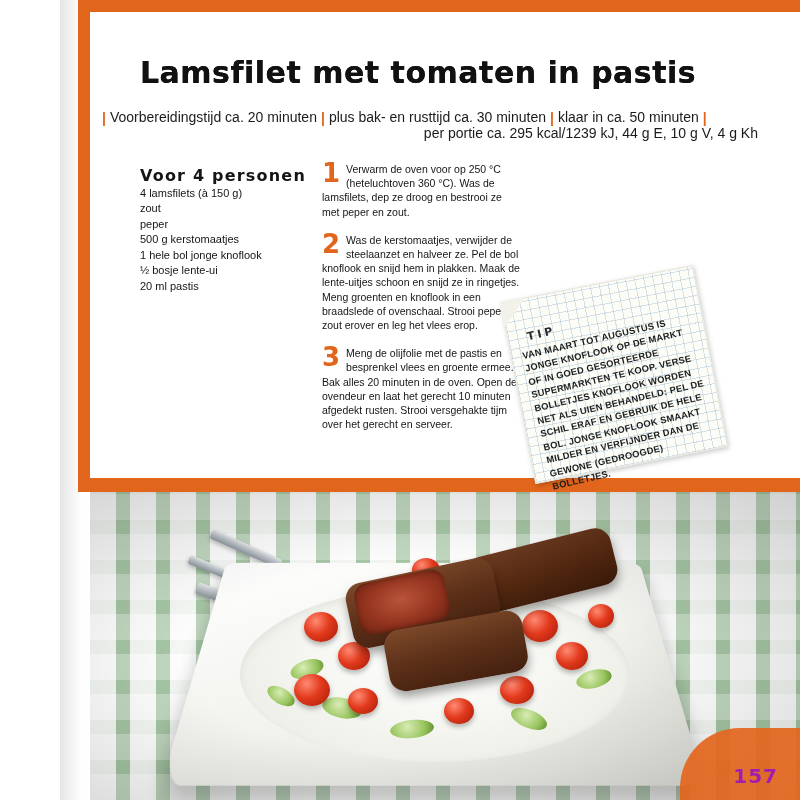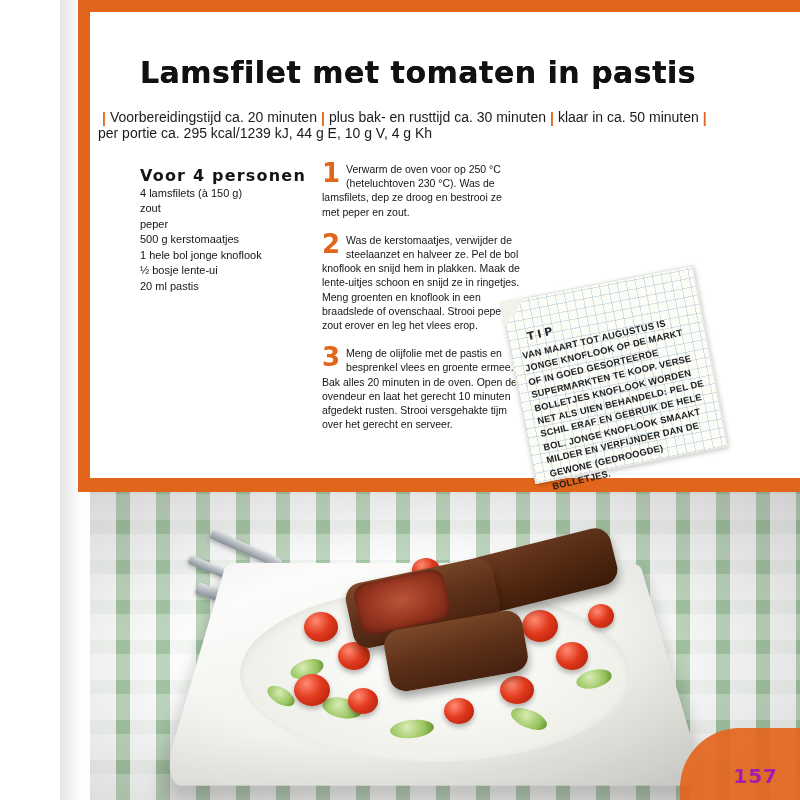--- a/index.html
+++ b/index.html
@@ -78,20 +78,21 @@
   }
   .meta .row1 span.sep {
     display: inline-block;
     color: #e2651c;
     font-weight: 700;
     transform: translateY(1px);
     padding: 0 4px;
   }
   .meta .row2 {
     margin-top: 2px;
+    text-align: right;
   }
 
   
   .ingredients {
     position: absolute;
     left: 140px;
     top: 168px;
     width: 170px;
     font-size: 11px;
     line-height: 15.5px;
@@ -350,21 +351,21 @@
     <div>peper</div>
     <div>500 g kerstomaatjes</div>
     <div>1 hele bol jonge knoflook</div>
     <div>½ bosje lente-ui</div>
     <div>20 ml pastis</div>
   </div>
 
   <div class="steps">
     <div class="step">
       <span class="num">1</span>
-      <span class="txt">Verwarm de oven voor op 250 °C (heteluchtoven 230 °C). Was de lamsfilets, dep ze droog en bestrooi ze met peper en zout.</span>
+      <span class="txt">Verwarm de oven voor op 250 °C (heteluchtoven 360 °C). Was de lamsfilets, dep ze droog en bestrooi ze met peper en zout.</span>
     </div>
     <div class="step">
       <span class="num">2</span>
       <span class="txt">Was de kerstomaatjes, verwijder de steelaanzet en halveer ze. Pel de bol knoflook en snijd hem in plakken. Maak de lente-uitjes schoon en snijd ze in ringetjes. Meng groenten en knoflook in een braadslede of ovenschaal. Strooi peper en zout erover en leg het vlees erop.</span>
     </div>
     <div class="step">
       <span class="num">3</span>
       <span class="txt">Meng de olijfolie met de pastis en besprenkel vlees en groente ermee. Bak alles 20 minuten in de oven. Open de ovendeur en laat het gerecht 10 minuten afgedekt rusten. Strooi versgehakte tijm over het gerecht en serveer.</span>
     </div>
   </div>

